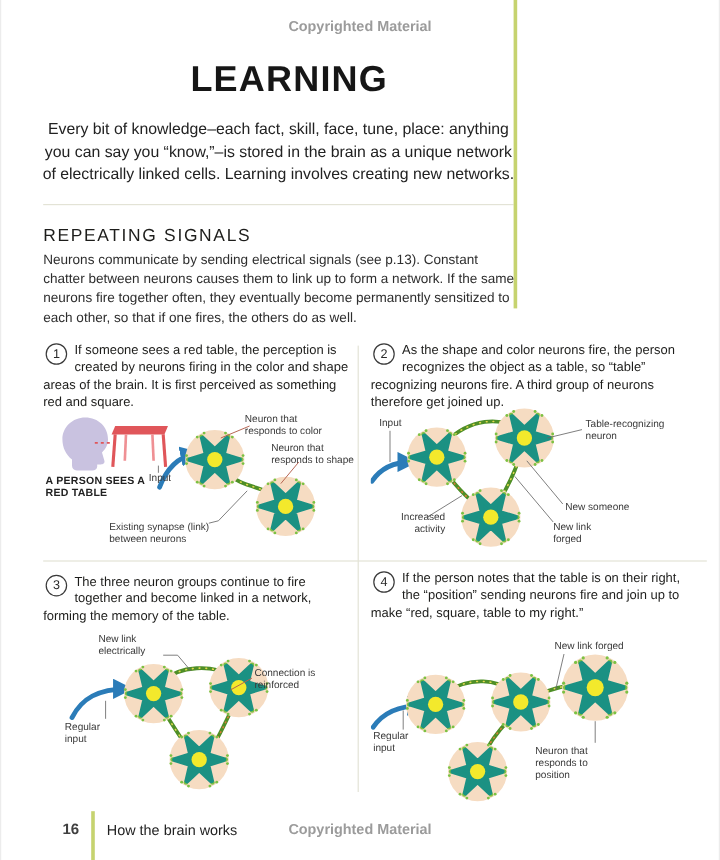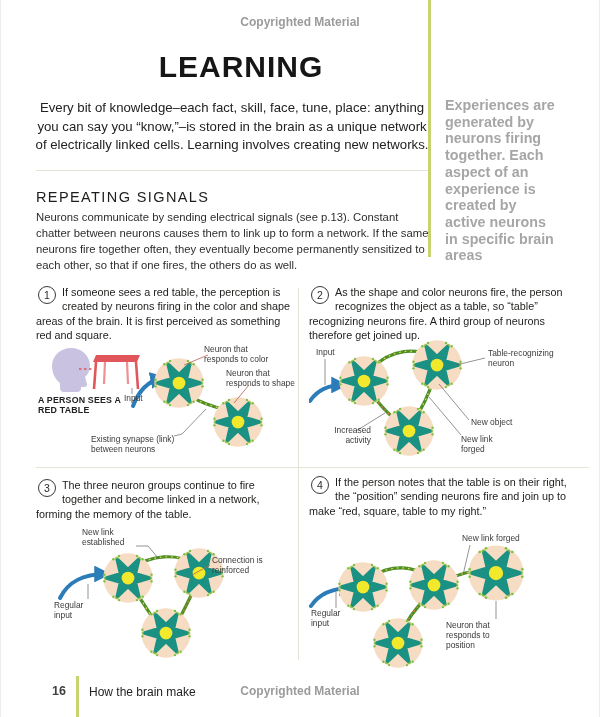--- a/index.html
+++ b/index.html
@@ -70,21 +70,20 @@
 
 <div class="page">
 
   <div class="abs copyright" style="top:15px">Copyrighted Material</div>
 
   <div class="abs title">LEARNING</div>
   <div class="abs intro">Every bit of knowledge–each fact, skill, face, tune, place: anything you can say you “know,”–is stored in the brain as a unique network of electrically linked cells. Learning involves creating new networks.</div>
 
   <div class="abs rule-h" style="top:170px;left:35px;width:392px"></div>
   <div class="abs accent-v" style="left:427px;top:0;height:257px"></div>
-  <div class="abs sidebar-quote">Experiences are generated by neurons firing together. Each aspect of an experience is created by active neurons in specific brain areas</div>
 
   <div class="abs sec-head">REPEATING SIGNALS</div>
   <div class="abs sec-body">Neurons communicate by sending electrical signals (see p.13). Constant chatter between neurons causes them to link up to form a network. If the same neurons fire together often, they eventually become permanently sensitized to each other, so that if one fires, the others do as well.</div>
 
   <div class="abs rule-h" style="top:467px;left:35px;width:553px"></div>
   <div class="abs" style="left:297px;top:288px;width:1px;height:372px;background:#e3e3d6"></div>
 
   <div class="step" id="step1" style="left:35px;top:285px;width:262px;height:180px">
     <p class="step-text" style="width:258px">
       <span class="step-num">1</span>
@@ -136,21 +135,21 @@
       <use href="#neuron" transform="translate(55,96) scale(0.85)"></use>
       <use href="#neuron" transform="translate(128,80) scale(0.85)"></use>
       <use href="#neuron" transform="translate(100,146) scale(0.85)"></use>
       <line class="leader" x1="176" y1="73" x2="147" y2="80"></line>
       <line class="leader" x1="160" y1="135" x2="130" y2="99"></line>
       <line class="leader" x1="152" y1="150" x2="120" y2="112"></line>
       <line class="leader" x1="47" y1="146" x2="76" y2="128"></line>
     </svg>
     <div class="lbl" style="left:7px;top:63px">Input</div>
     <div class="lbl" style="left:179px;top:64px;width:92px">Table-recognizing neuron</div>
-    <div class="lbl" style="left:162px;top:133px;width:70px">New object</div>
+    <div class="lbl" style="left:162px;top:133px;width:70px">New someone</div>
     <div class="lbl" style="left:152px;top:150px;width:50px">New link forged</div>
     <div class="lbl rgt" style="left:16px;top:141px;width:46px">Increased activity</div>
   </div>
 
   <div class="step" id="step3" style="left:35px;top:478px;width:262px;height:195px">
     <p class="step-text" style="width:258px">
       <span class="step-num">3</span>
       <span>The three neuron groups continue to fire together and become linked in a network, forming the memory of the table.</span>
     </p>
     <svg width="262" height="195" viewBox="0 0 262 195">
@@ -161,21 +160,21 @@
       <path class="axon" d="M98,111 C108,126 116,140 123,148"></path>
       <path class="axon-dots" d="M98,111 C108,126 116,140 123,148"></path>
       <path class="axon" d="M160,107 C153,122 146,137 138,150"></path>
       <path class="axon-hot" d="M160,107 C153,122 146,137 138,150"></path>
       <use href="#neuron" transform="translate(92,100) scale(0.85)"></use>
       <use href="#neuron" transform="translate(163,95) scale(0.85)"></use>
       <use href="#neuron" transform="translate(130,155) scale(0.85)"></use>
       <path class="leader" d="M100,68 L112,68 L123,81"></path>
       <line class="leader-red" x1="174" y1="87" x2="156" y2="97"></line>
     </svg>
-    <div class="lbl ctr" style="left:46px;top:50px;width:70px">New link established</div>
+    <div class="lbl ctr" style="left:46px;top:50px;width:70px">New link electrically</div>
     <div class="lbl" style="left:176px;top:78px;width:64px">Connection is reinforced</div>
     <div class="lbl ctr" style="left:18px;top:123px;width:46px">Regular input</div>
   </div>
 
   <div class="step" id="step4" style="left:308px;top:475px;width:282px;height:208px">
     <p class="step-text" style="width:272px">
       <span class="step-num">4</span>
       <span>If the person notes that the table is on their right, the “position” sending neurons fire and join up to make “red, square, table to my right.”</span>
     </p>
     <svg width="282" height="208" viewBox="0 0 282 208">
@@ -194,16 +193,16 @@
       <line class="leader" x1="161" y1="70" x2="154" y2="100"></line>
       <line class="leader" x1="187" y1="126" x2="187" y2="144"></line>
     </svg>
     <div class="lbl" style="left:153px;top:59px;width:90px">New link forged</div>
     <div class="lbl ctr" style="left:2px;top:134px;width:46px">Regular input</div>
     <div class="lbl ctr" style="left:137px;top:146px;width:64px">Neuron that responds to position</div>
   </div>
 
   <div class="abs accent-v" style="left:75px;top:676px;height:41px"></div>
   <div class="abs footer-num">16</div>
-  <div class="abs footer-title">How the brain make</div>
+  <div class="abs footer-title">How the brain works</div>
   <div class="abs copyright" style="top:684px">Copyrighted Material</div>
 
 </div>
 
 </body></html>

